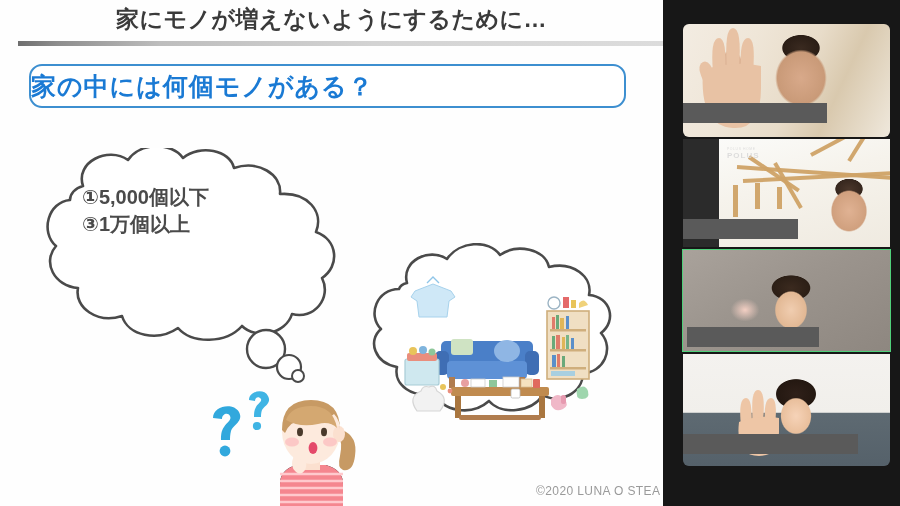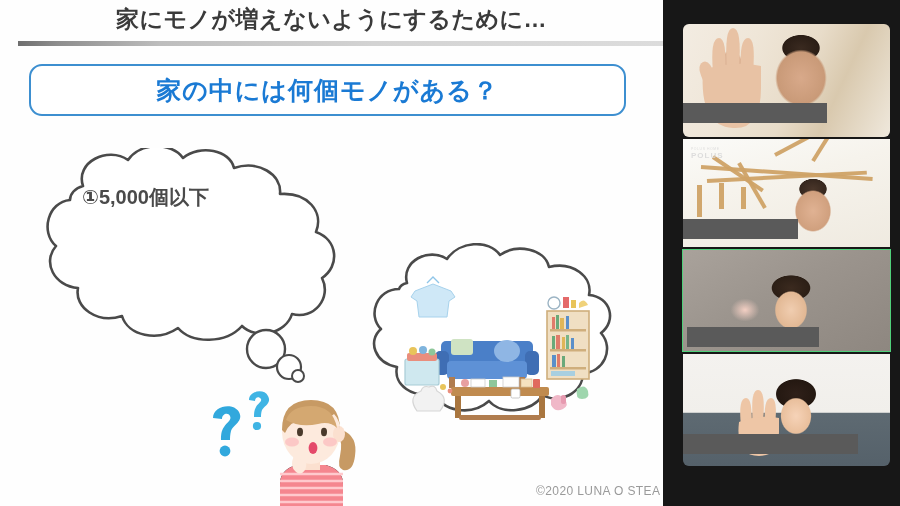--- a/index.html
+++ b/index.html
@@ -51,28 +51,28 @@
     width: 645px;
     height: 5px;
     background: linear-gradient(to right, #6e6e6e 0%, #8d8d8d 6%, #bdbdbd 22%, #d3d3d3 55%, #dcdcdc 100%);
   }
 
   .question-box {
     position: absolute;
     left: 29px;
     top: 64px;
     width: 597px;
-    height: 52px;
+    height: 44px;
     box-sizing: border-box;
     border: 2px solid #3d8fd0;
     border-radius: 13px;
     background: #ffffff;
     display: flex;
     align-items: center;
-    justify-content: center;
+    justify-content: flex-start;
   }
   .question-box-text {
     font-size: 25px;
     font-weight: bold;
     color: #1a7ad4;
     letter-spacing: 1px;
     white-space: nowrap;
   }
 
   
@@ -182,20 +182,21 @@
   }
   #tile-1 .namebar { left: 0; bottom: 14px; width: 144px; }
 
   
   #tile-2 { top: 139px; height: 108px; border-radius: 0; }
   #tile-2 .feed {
     background:
       radial-gradient(ellipse 26px 30px at 130px 72px, #e0b293 0%, #d0a07e 65%, rgba(208,160,126,0) 70%),
       radial-gradient(ellipse 19px 14px at 130px 50px, #4a362a 0%, #36271e 70%, rgba(54,39,30,0) 74%),
       linear-gradient(165deg, #fbfbf9 0%, #f6f3ec 40%, #efeae0 100%);
+    margin-left: 36px;
   }
   .beam {
     position: absolute;
     background: #cfa266;
     height: 4px;
     transform-origin: left center;
     opacity: .95;
   }
   .polus {
     position: absolute;
@@ -265,20 +266,21 @@
                  C266,186 236,192 222,178
                  C206,196 172,196 158,180
                  C138,194 108,188 102,168
                  C78,176 54,160 58,140
                  C34,138 22,114 36,98
                  C20,84 28,54 50,52
                  C50,46 55,40 63,38 Z" fill="#ffffff" stroke="#4a4a4a" stroke-width="2.6" stroke-linejoin="round"></path>
       </svg>
       <div class="options">
         <div class="option-line">①5,000個以下</div>
+        <div class="option-line">③1万個以上</div>
       </div>
     </div>
 
     <svg class="tail-left" style="left:244px; top:328px;" width="70" height="56" viewBox="0 0 70 56">
       <circle cx="22" cy="21" r="19" fill="#ffffff" stroke="#4a4a4a" stroke-width="2.4"></circle>
       <circle cx="45" cy="39" r="12" fill="#ffffff" stroke="#4a4a4a" stroke-width="2.2"></circle>
       <circle cx="54" cy="48" r="6" fill="#ffffff" stroke="#4a4a4a" stroke-width="2"></circle>
     </svg>
 
     <div class="bubble-right">

